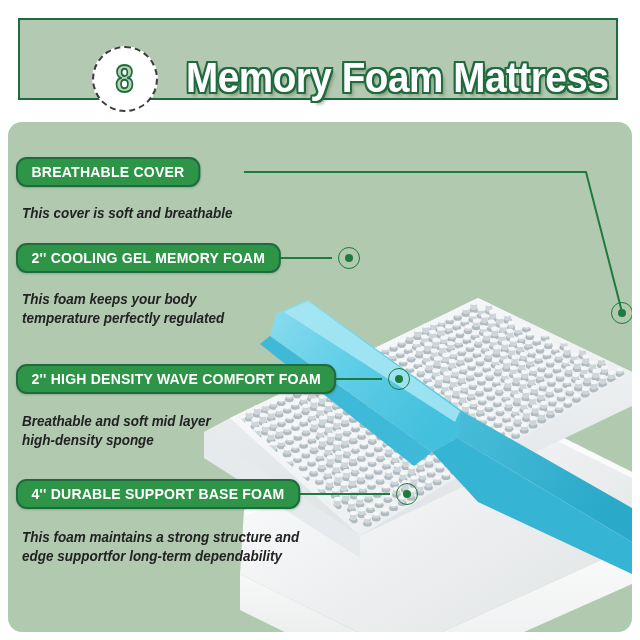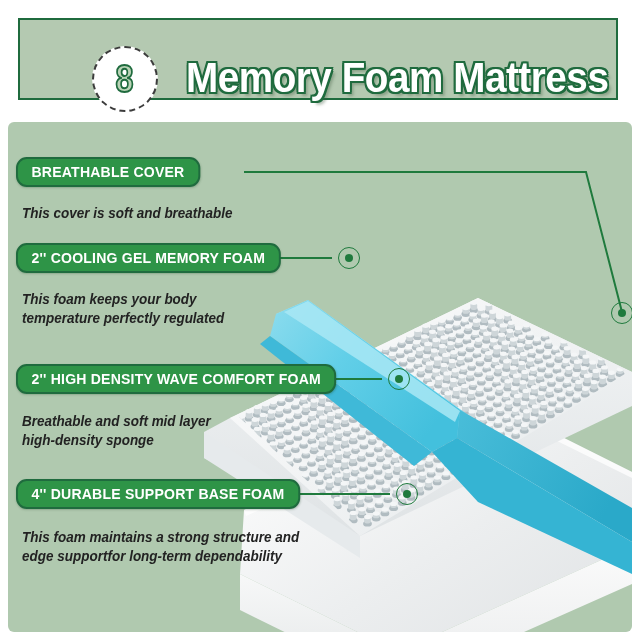--- a/index.html
+++ b/index.html
@@ -39,21 +39,21 @@
       -2px  2px 0 #1f6b3e, 2px  2px 0 #1f6b3e,
       -2px  0   0 #1f6b3e, 2px  0   0 #1f6b3e,
        0   -2px 0 #1f6b3e, 0    2px 0 #1f6b3e,
        4px  4px 3px rgba(60,90,60,.35);
     white-space:nowrap;
   }
 
   
   .panel{
     position:absolute;left:8px;top:122px;width:624px;height:510px;
-    background:#b0c9af;border-radius:6px;overflow:hidden;
+    background:#b0c9af;border-radius:14px;overflow:hidden;
   }
 
   
   .illus{position:absolute;left:0;top:0;width:624px;height:510px;}
 
   
   .pill{
     position:absolute;
     background:#2e9447;border:2px solid #1f6b3e;border-radius:11px;
     box-sizing:border-box;

